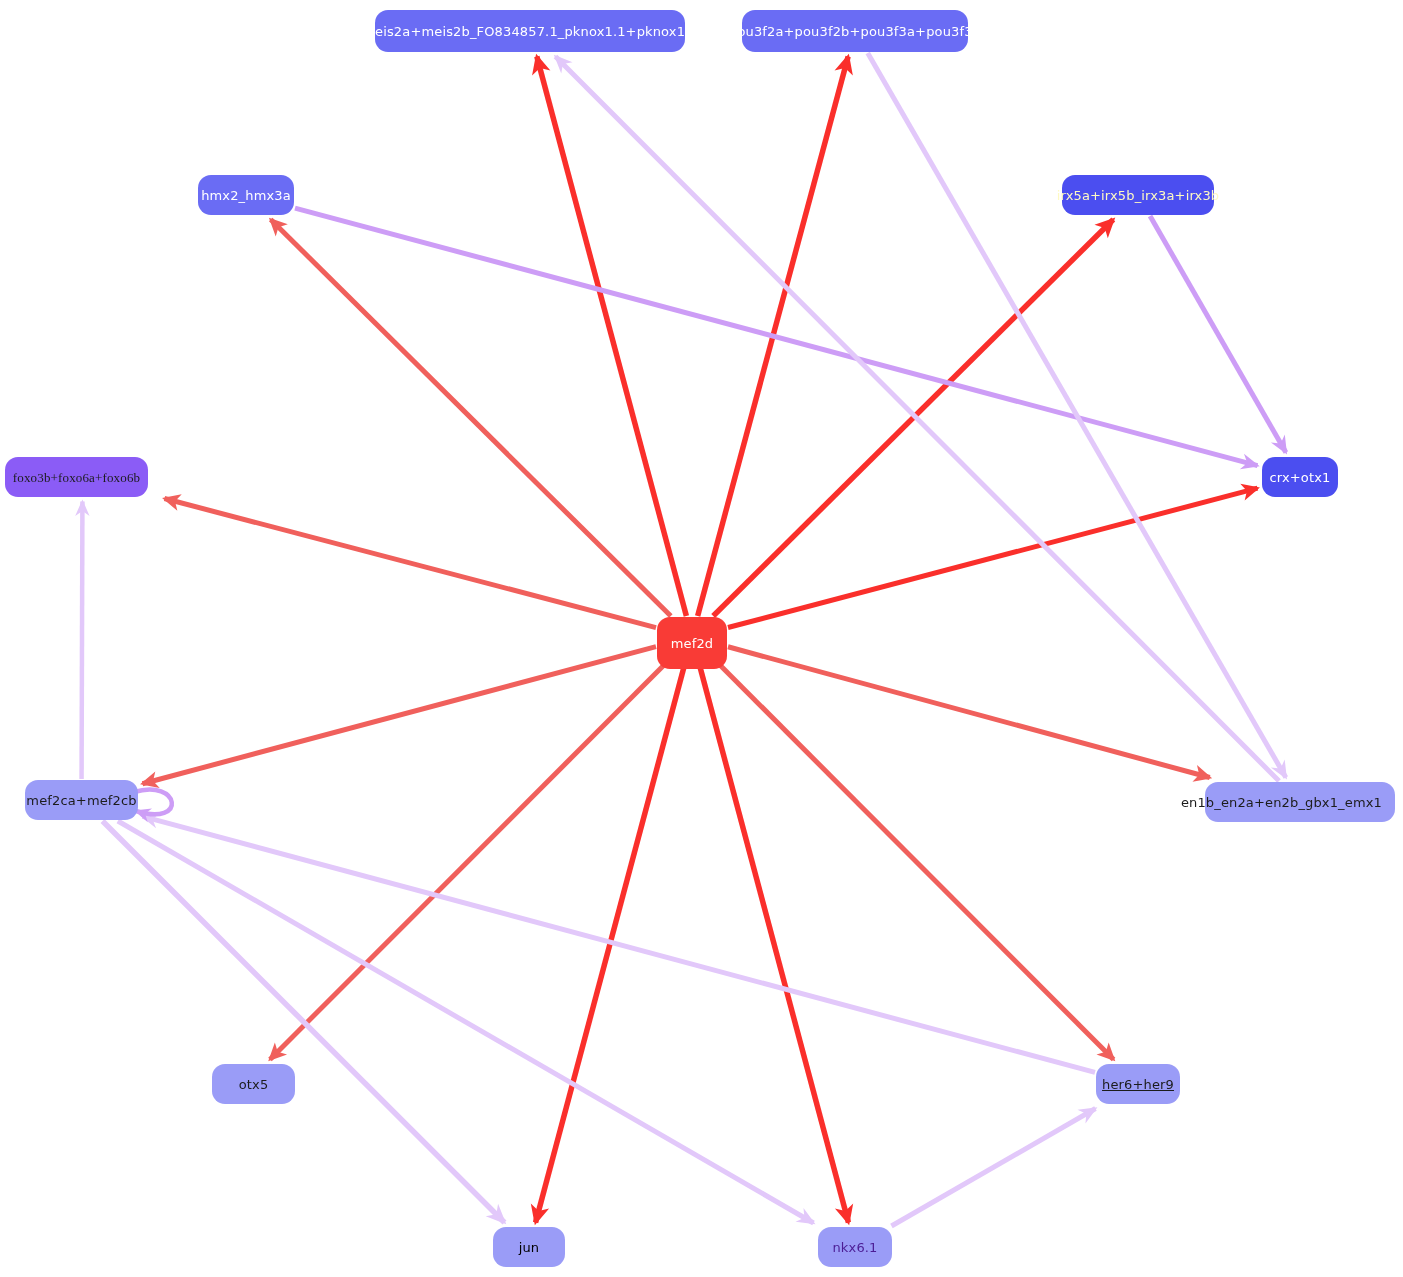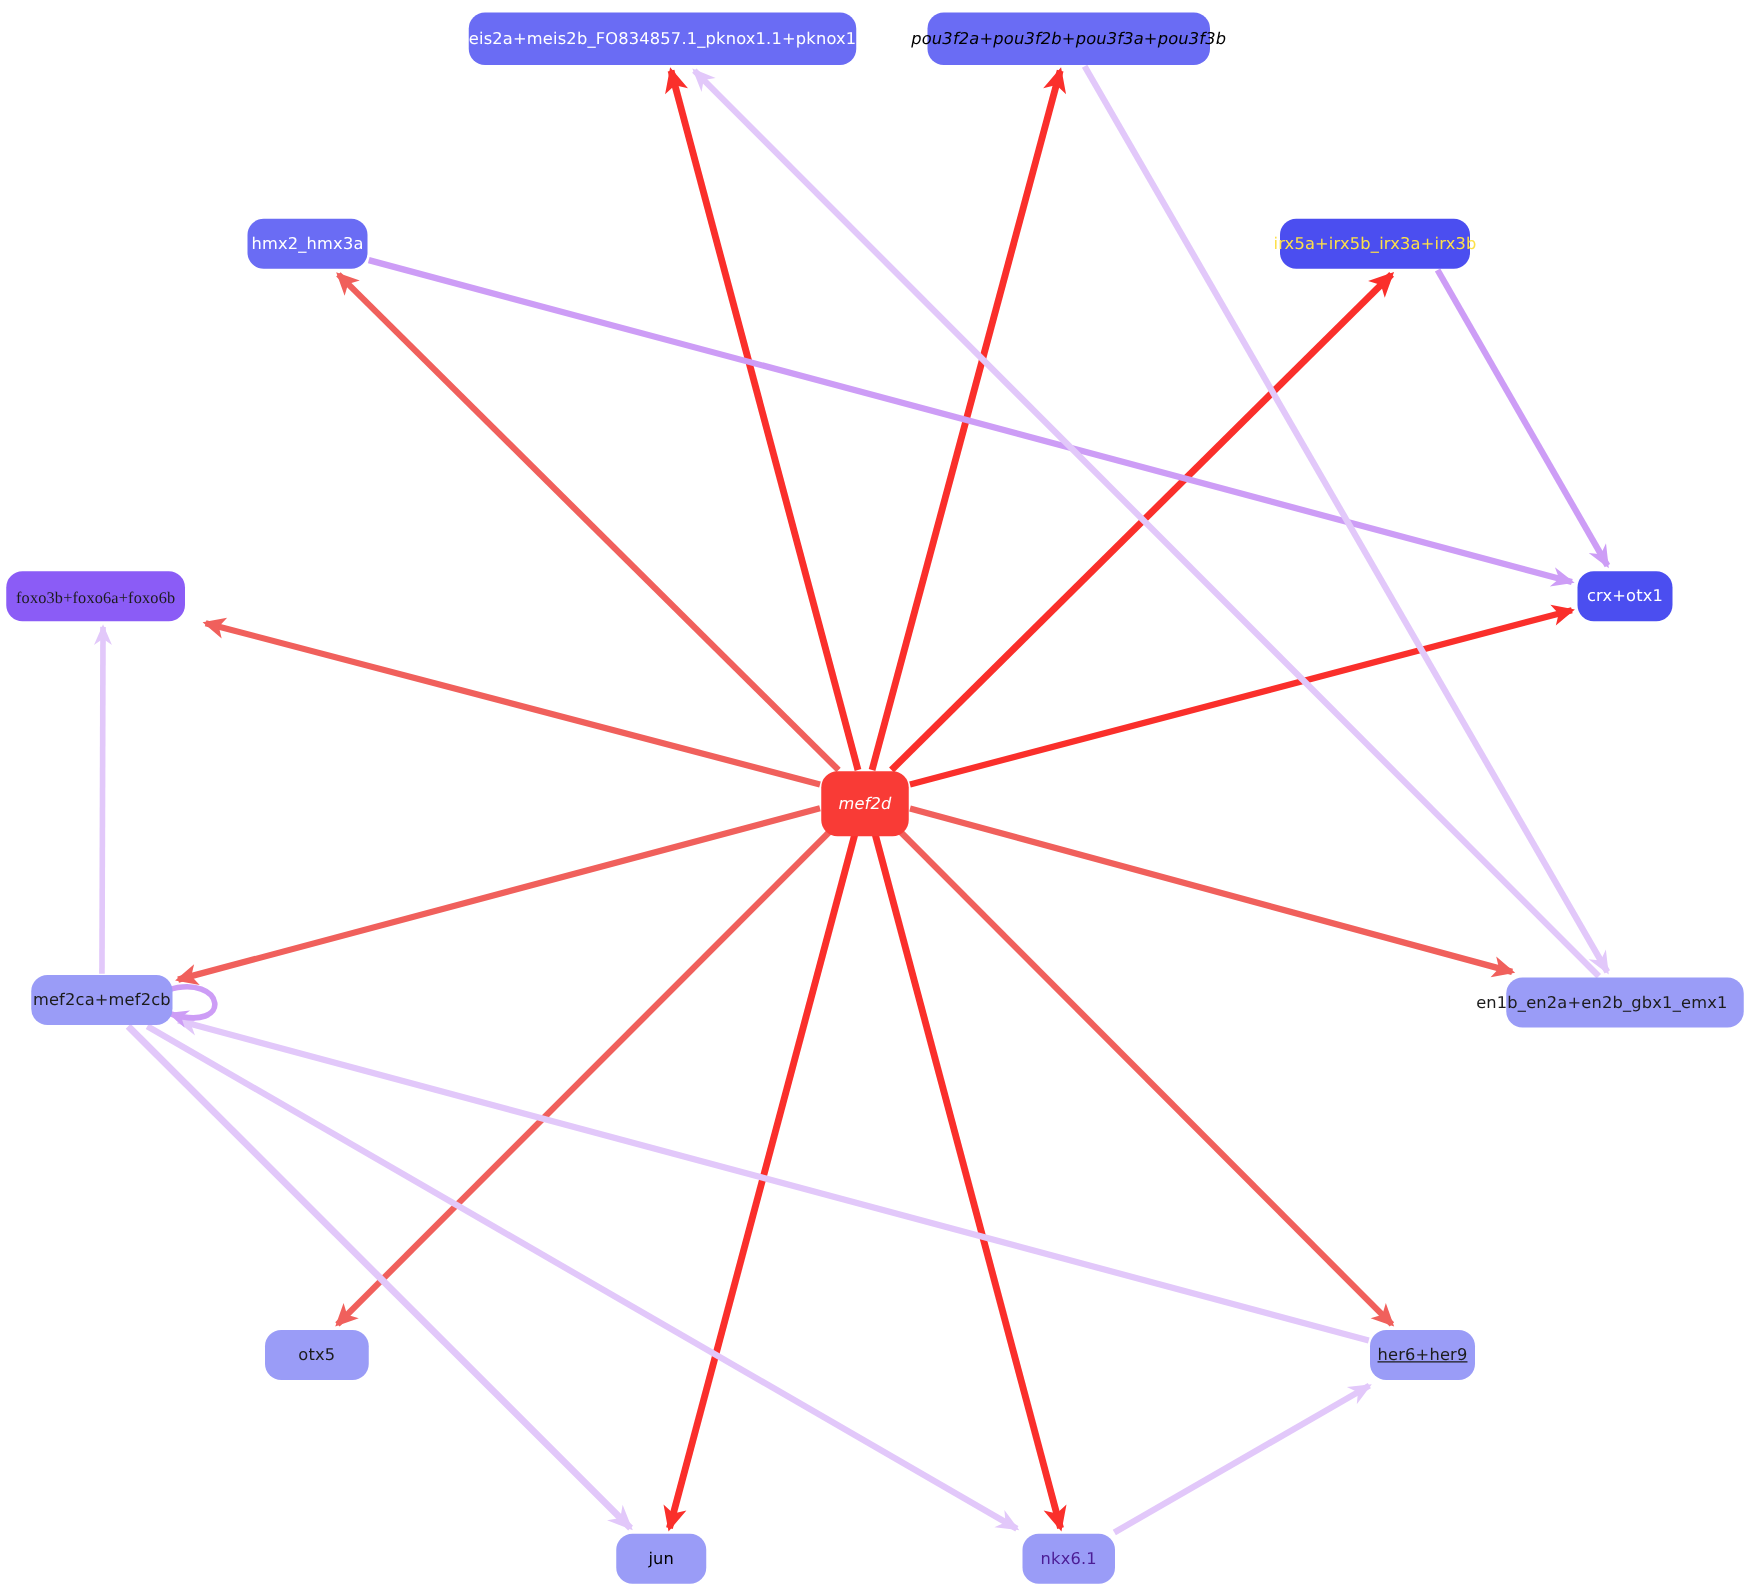--- a/index.html
+++ b/index.html
@@ -86,36 +86,36 @@
       <path d="M 102.52 821.00 L 504.47 1222.50" fill="none" stroke="#e2c8fa" stroke-width="5.5" stroke-linecap="butt" marker-end="url(#repression-e2c8fa)"></path>
       <path d="M 117.84 821.00 L 813.50 1223.02" fill="none" stroke="#e2c8fa" stroke-width="5" stroke-linecap="butt" marker-end="url(#repression-e2c8fa)"></path>
       <path d="M 891.46 1226.00 L 1095.46 1108.50" fill="none" stroke="#e2c8fa" stroke-width="5" stroke-linecap="butt" marker-end="url(#repression-e2c8fa)"></path>
       <path d="M 1095.00 1072.44 L 142.50 816.40" fill="none" stroke="#e2c8fa" stroke-width="5" stroke-linecap="butt" marker-end="url(#repression-e2c8fa)"></path>
       <path d="M 134 792 C 180 778 188 827 136 811" fill="none" stroke="#cd9df6" stroke-width="4.5" stroke-linecap="butt" marker-end="url(#repression-cd9df6)"></path>
     </svg>
   <div id="node-layer">
       <div class="gene-node" style="left: 375px; top: 10px; width: 310px; height: 42px; background: rgb(106, 108, 244); color: rgb(255, 255, 255);">
         <span>meis2a+meis2b_FO834857.1_pknox1.1+pknox1.2</span>
       </div>
-      <div class="gene-node" style="left: 742px; top: 10px; width: 226px; height: 42px; background: rgb(106, 108, 244); color: #000000; font-style: italic;">
+      <div class="gene-node" style="left: 742px; top: 10px; width: 226px; height: 42px; background: rgb(106, 108, 244); color: #ffffff;">
         <span>pou3f2a+pou3f2b+pou3f3a+pou3f3b</span>
       </div>
       <div class="gene-node" style="left: 198px; top: 175px; width: 96px; height: 40px; background: rgb(106, 108, 244); color: rgb(255, 255, 255);">
         <span>hmx2_hmx3a</span>
       </div>
-      <div class="gene-node" style="left: 1024px; top: 175px; width: 152px; height: 40px; background: rgb(75, 78, 240); color: #fde047;">
+      <div class="gene-node" style="left: 1062px; top: 175px; width: 152px; height: 40px; background: rgb(75, 78, 240); color: #fef9c3;">
         <span>irx5a+irx5b_irx3a+irx3b</span>
       </div>
       <div class="gene-node light-label" style="left: 5px; top: 457px; width: 143px; height: 40px; background: #8b5cf6; color: rgb(28, 28, 28); font-family: Liberation Serif, serif;">
         <span>foxo3b+foxo6a+foxo6b</span>
       </div>
       <div class="gene-node" style="left: 1262px; top: 457px; width: 76px; height: 40px; background: rgb(75, 78, 240); color: rgb(255, 255, 255);">
         <span>crx+otx1</span>
       </div>
-      <div class="gene-node" style="left: 657px; top: 617px; width: 70px; height: 52px; background: rgb(249, 59, 54); color: rgb(255, 255, 255); font-style: italic;">
+      <div class="gene-node" style="left: 657px; top: 617px; width: 70px; height: 52px; background: rgb(249, 59, 54); color: rgb(255, 255, 255);">
         <span>mef2d</span>
       </div>
       <div class="gene-node light-label" style="left: 25px; top: 780px; width: 113px; height: 40px; background: rgb(154, 156, 247); color: rgb(28, 28, 28);">
         <span>mef2ca+mef2cb</span>
       </div>
       <div class="gene-node light-label" style="left: 1205px; top: 782px; width: 190px; height: 40px; background: rgb(154, 156, 247); color: rgb(28, 28, 28); justify-content: flex-end;">
         <span>en1b_en2a+en2b_gbx1_emx1</span>
       </div>
       <div class="gene-node light-label" style="left: 212px; top: 1064px; width: 83px; height: 40px; background: rgb(154, 156, 247); color: rgb(28, 28, 28);">
         <span>otx5</span>

